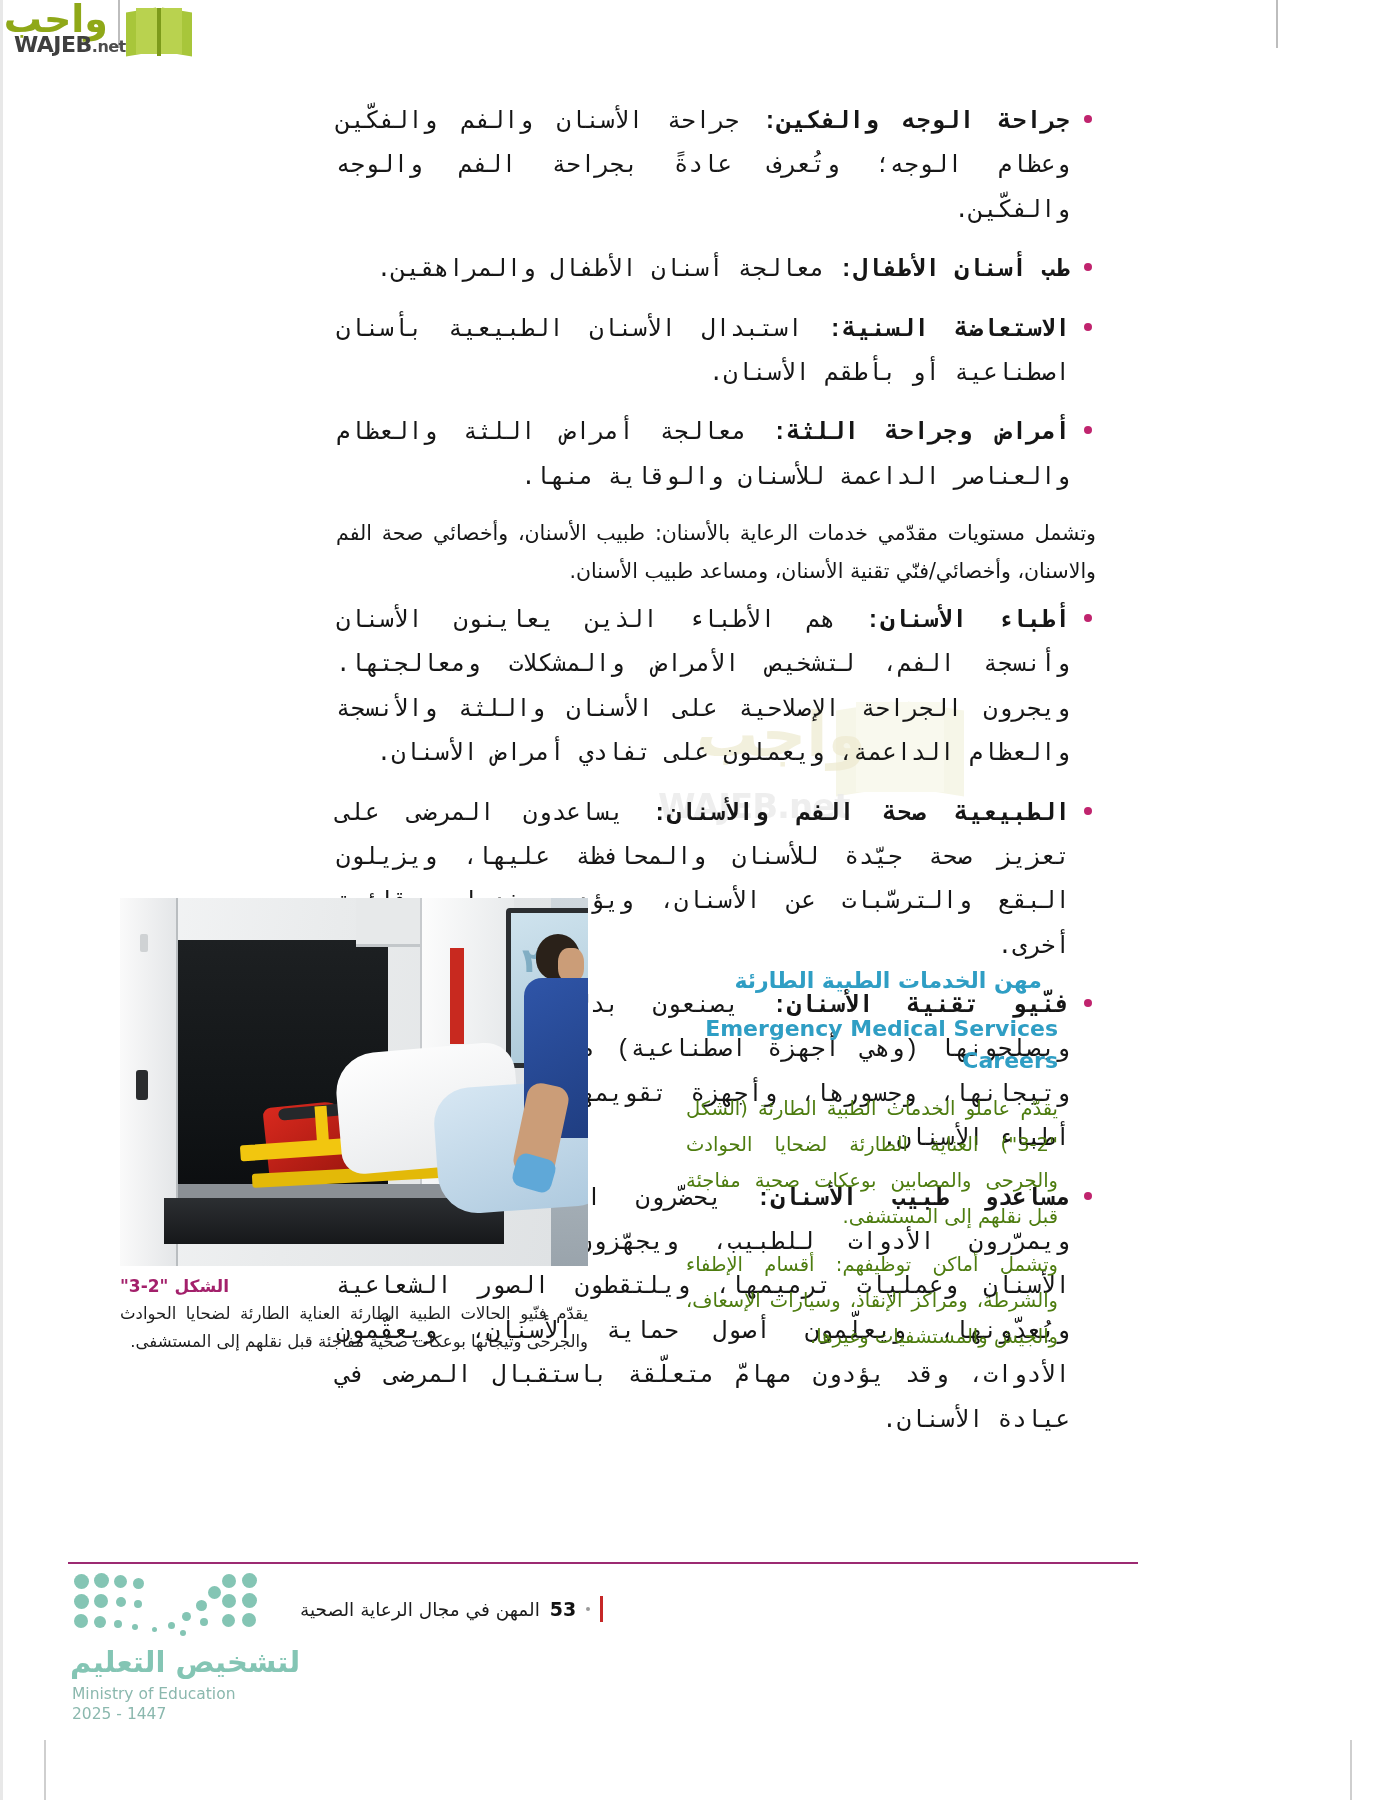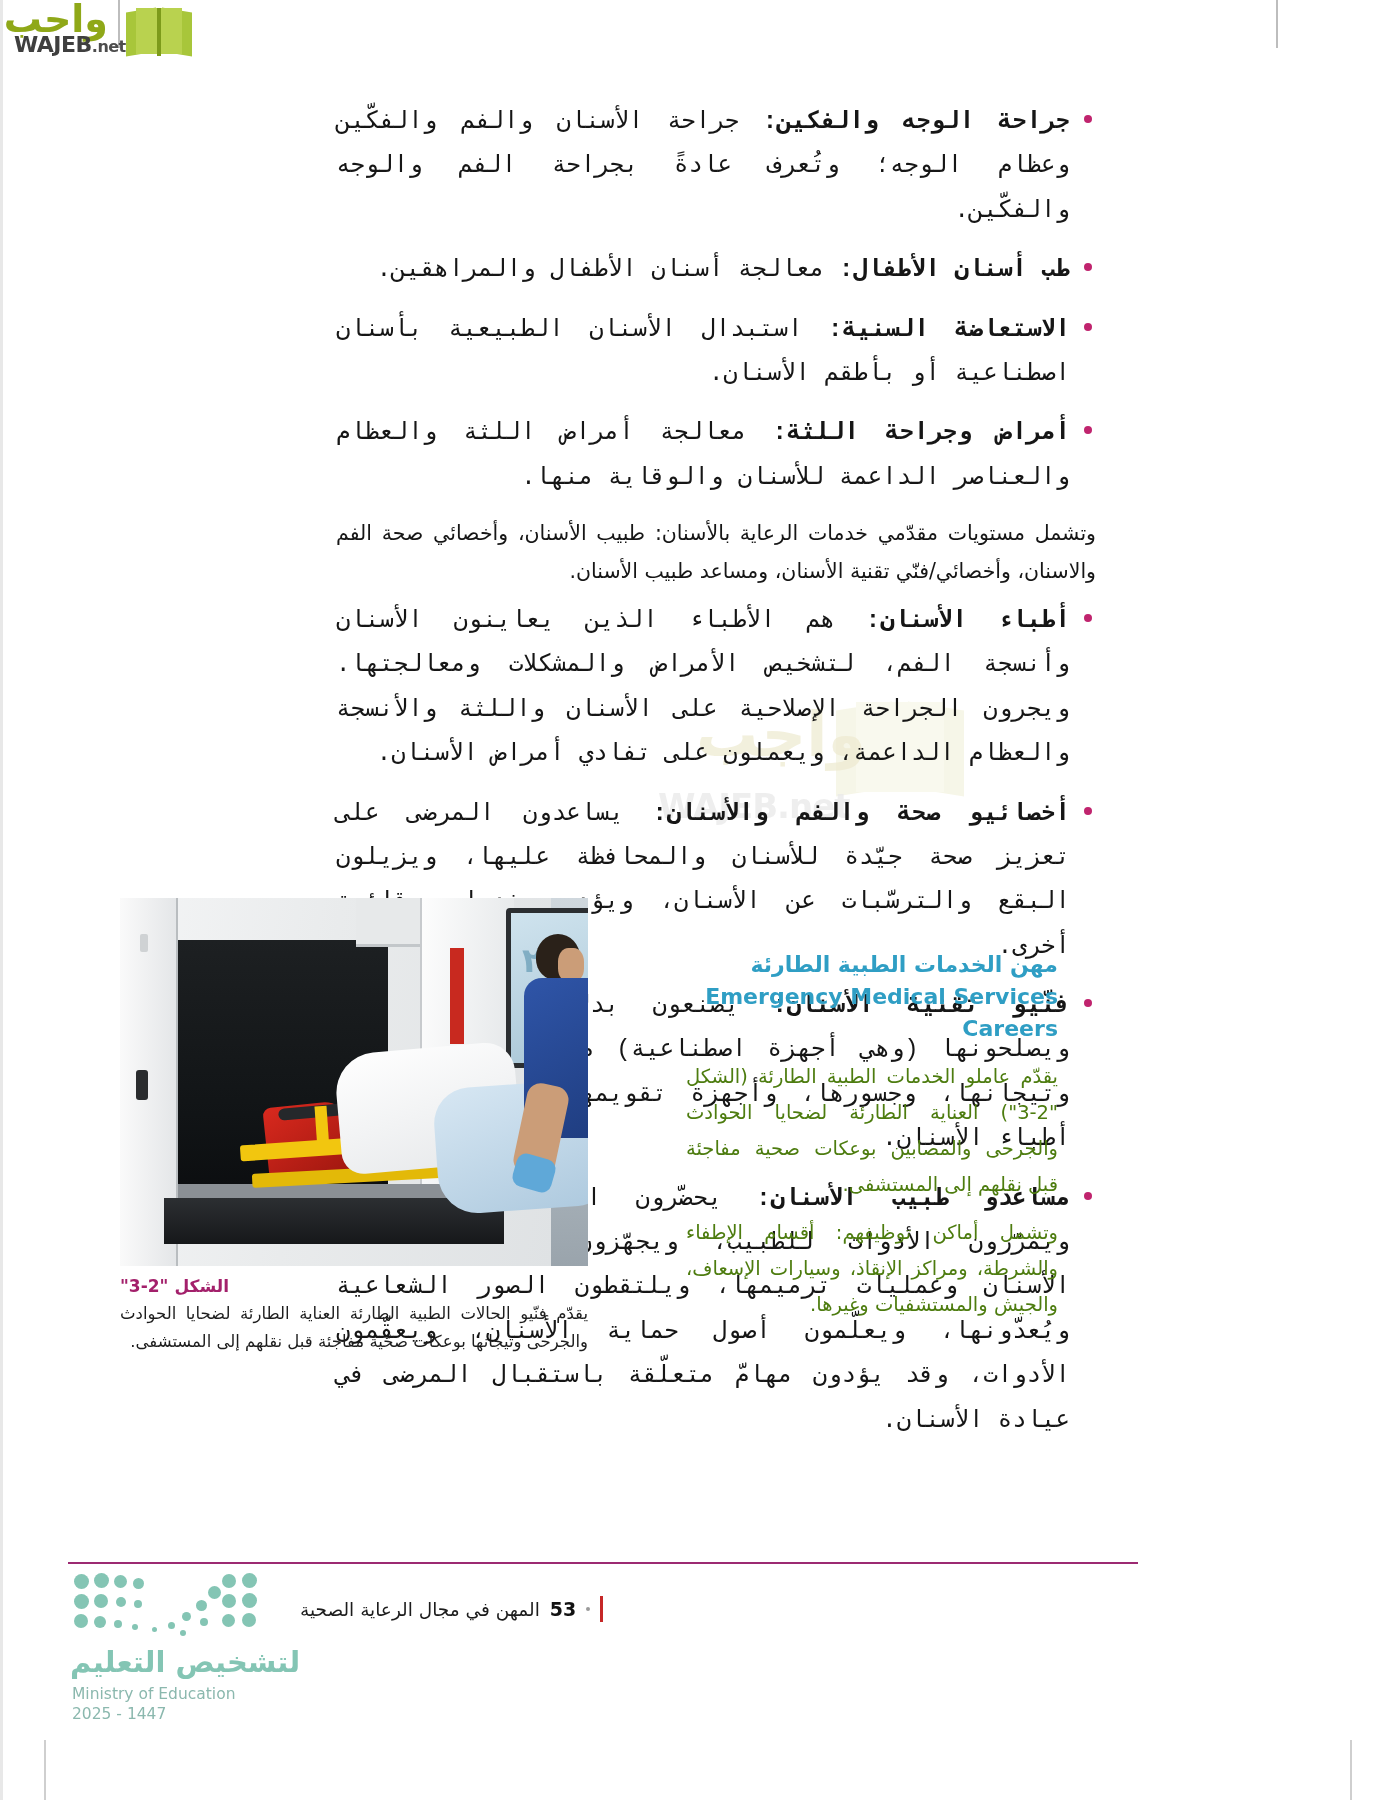--- a/index.html
+++ b/index.html
@@ -343,21 +343,21 @@
     top: 1100px;
     width: 460px;
     direction: rtl;
   }
   .sec-head-ar {
     font-size: 22px;
     font-weight: 700;
     color: #2f9ec4;
     text-align: right;
     line-height: 1.5;
-    margin: 0;
+    margin: 16px;
   }
   .sec-head-en {
     font-size: 22px;
     font-weight: 700;
     color: #2f9ec4;
     text-align: right;
     direction: ltr;
     line-height: 1.45;
     margin: 0 0 14px 0;
   }
@@ -498,21 +498,21 @@
     </li>
   </ul>
 
   <p class="plain-para">وتشمل مستويات مقدّمي خدمات الرعاية بالأسنان: طبيب الأسنان، وأخصائي صحة الفم والاسنان، وأخصائي/فنّي تقنية الأسنان، ومساعد طبيب الأسنان.</p>
 
   <ul class="bullet-list">
     <li>
       <span class="li-term">أطباء الأسنان:</span><span> هم الأطباء الذين يعاينون الأسنان وأنسجة الفم، لتشخيص الأمراض والمشكلات ومعالجتها. ويجرون الجراحة الإصلاحية على الأسنان واللثة والأنسجة والعظام الداعمة، ويعملون على تفادي أمراض الأسنان.</span>
     </li>
     <li>
-      <span class="li-term">أخصائيو صحة والفم والأسنان:</span><span> يساعدون المرضى على تعزيز صحة جيّدة للأسنان والمحافظة عليها، ويزيلون البقع والترسّبات عن الأسنان، ويؤدون خدمات وقائية أخرى.</span>
+      <span class="li-term">الطبيعية صحة الفم والأسنان:</span><span> يساعدون المرضى على تعزيز صحة جيّدة للأسنان والمحافظة عليها، ويزيلون البقع والترسّبات عن الأسنان، ويؤدون خدمات وقائية أخرى.</span>
     </li>
     <li>
       <span class="li-term">فنّيو تقنية الأسنان:</span><span> يصنعون بدلات أسنان متنوّعة ويصلحونها (وهي أجهزة اصطناعية) مثل: أطقم الأسنان، وتيجانها، وجسورها، وأجهزة تقويمها بحسب ما يحدّده أطباء الأسنان.</span>
     </li>
     <li>
       <span class="li-term">مساعدو طبيب الأسنان:</span><span> يحضّرون المرضى للمعاينات، ويمرّرون الأدوات للطبيب، ويجهّزون المواد لطبعات الأسنان وعمليات ترميمها، ويلتقطون الصور الشعاعية ويُعدّونها، ويعلّمون أصول حماية الأسنان، ويعقّمون الأدوات، وقد يؤدون مهامّ متعلّقة باستقبال المرضى في عيادة الأسنان.</span>
     </li>
   </ul>
 
 </div>

